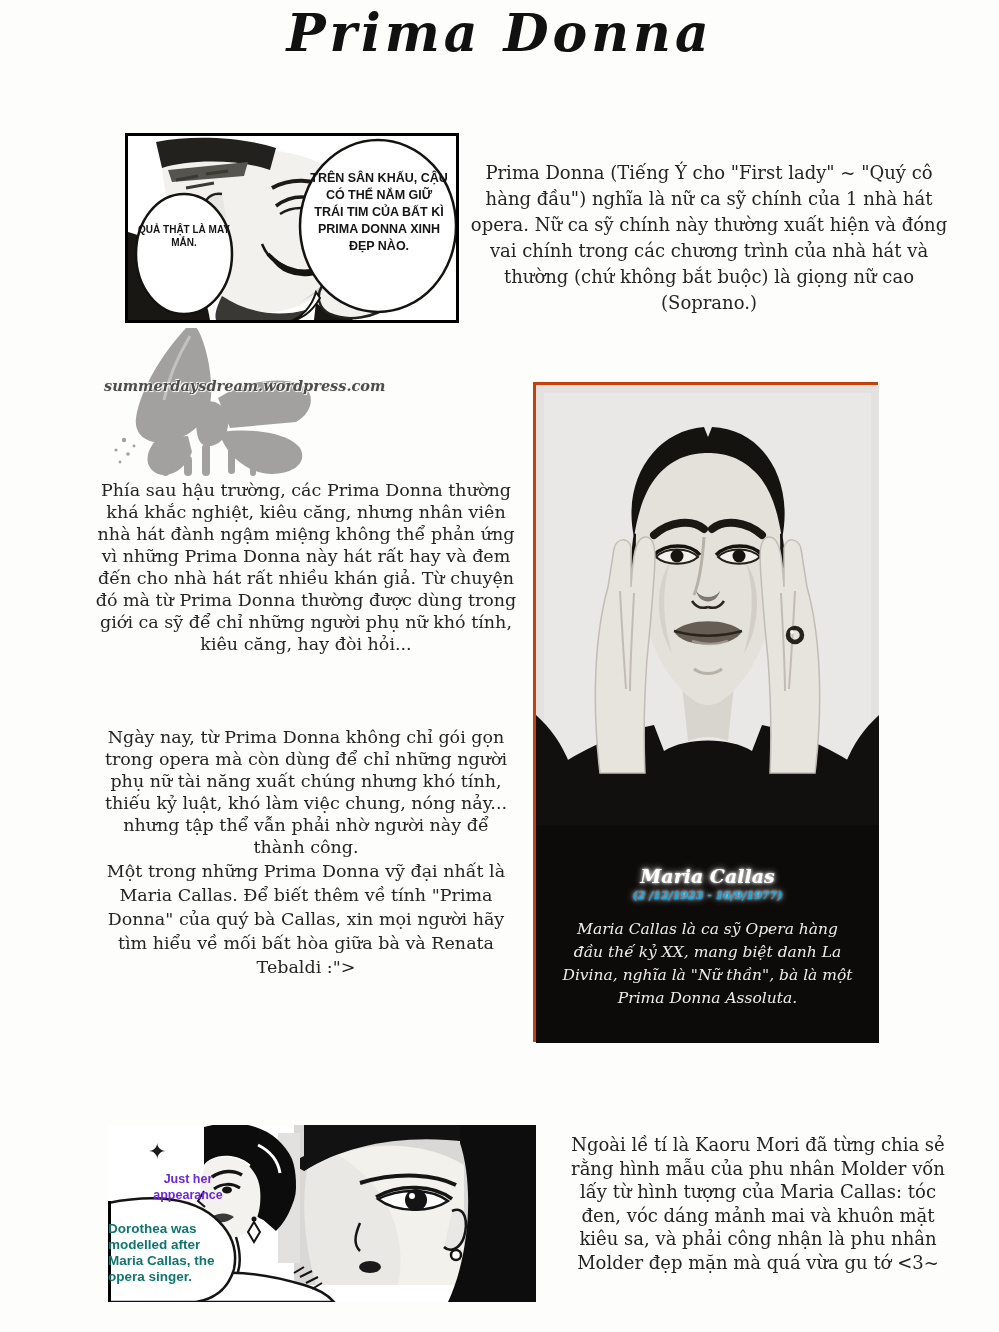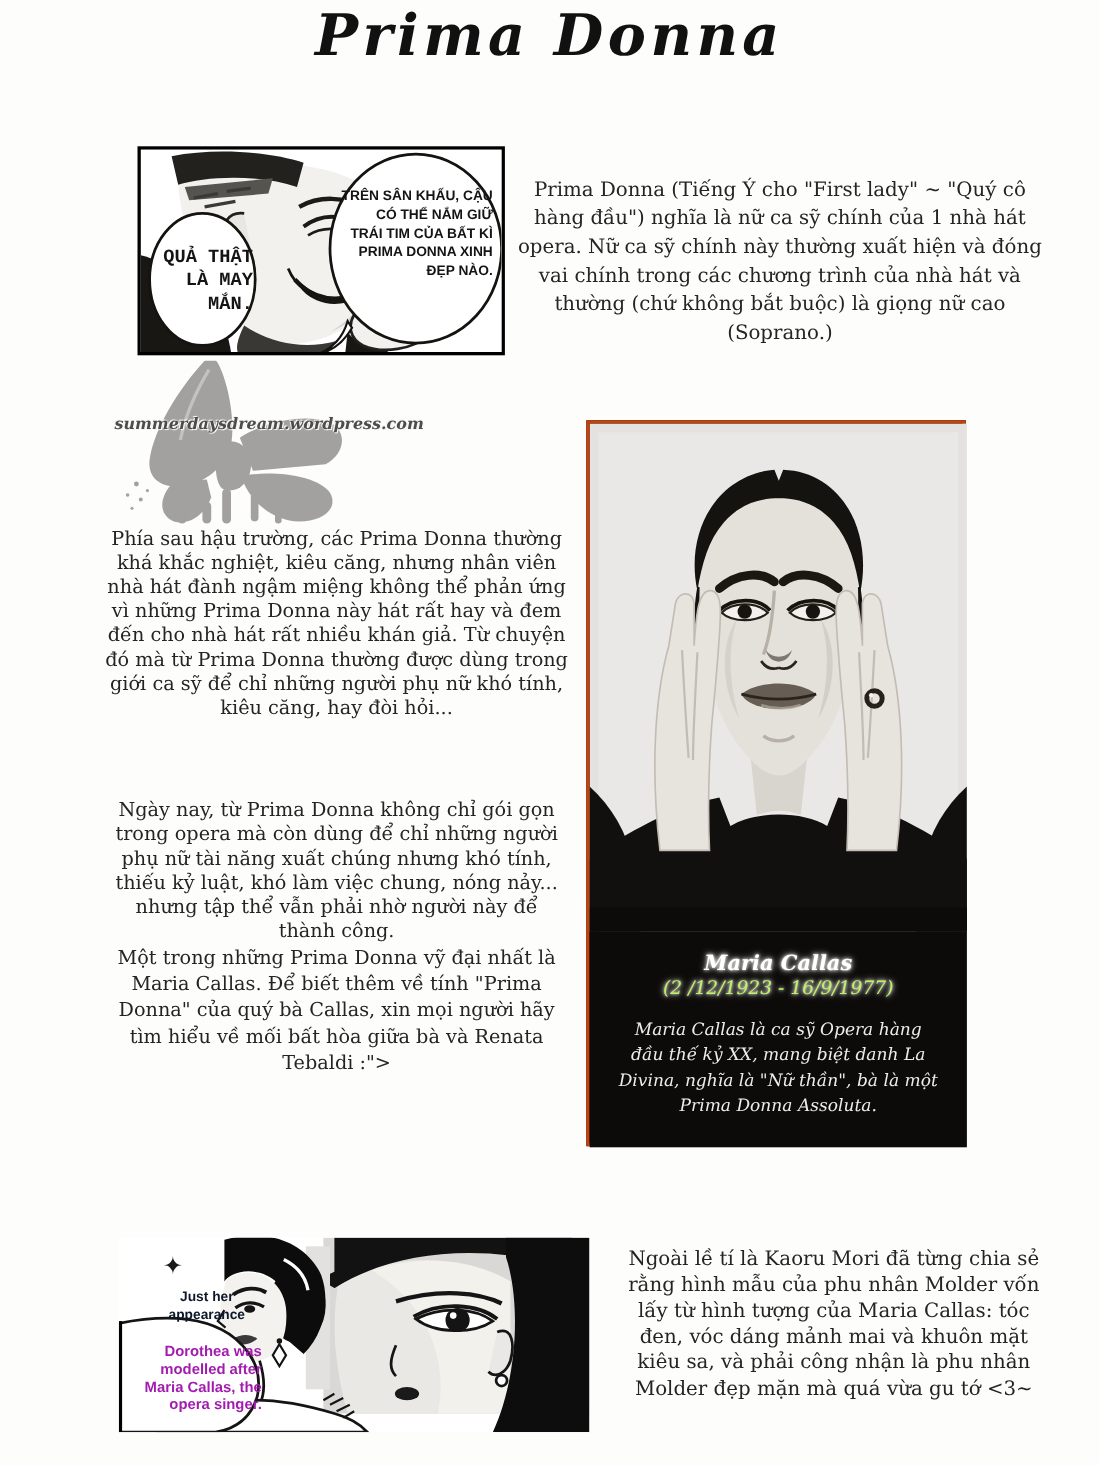--- a/index.html
+++ b/index.html
@@ -23,24 +23,24 @@
   }
   
   #top-panel {
     position:absolute; left:125px; top:133px; width:334px; height:190px;
     border:3px solid #000; background:#fff; overflow:hidden;
   }
   #top-panel svg { position:absolute; left:0; top:0; }
   .bubble-text {
     position:absolute;
     font-family:"Liberation Sans", sans-serif;
-    font-weight:bold; color:#141414; text-align:right;
+    font-weight:bold; color:#141414; text-align:center;
     line-height:1.25;
   }
-  #bubble-left-text  { left:10px;  top:88px;  width:92px;  font-size:17px;font-family:Liberation Mono, monospace; }
+  #bubble-left-text  { left:10px;  top:88px;  width:92px;  font-size:10px; }
   #bubble-right-text { left:182px; top:34px;  width:138px; font-size:12.5px; line-height:1.35; }
   
   #intro-text {
     position:absolute; left:465px; top:160px; width:488px;
     font-size:18px; line-height:26px; font-weight:500;
   }
   
   #watermark { position:absolute; left:100px; top:328px; width:262px; height:150px; }
   #watermark svg { position:absolute; left:0; top:0; }
   #watermark-url {
@@ -68,22 +68,22 @@
     background:#0d0b09; text-align:center;
   }
   #caption-name {
     margin-top:18px;
     font-family:"DejaVu Serif", serif; font-style:italic; font-weight:bold;
     font-size:19px; color:#ffffff;
     text-shadow:0 0 7px #fff, 0 0 3px #fff;
   }
   #caption-dates {
     margin-top:2px;
-    font-family:"DejaVu Serif", serif; font-style:italic; font-weight:normal;
-    font-size:17px; color:#bef264;
+    font-family:"DejaVu Serif", serif; font-style:italic; font-weight:bold;
+    font-size:11px; color:#0ea5e9;
     text-shadow:0 0 7px #fff, 0 0 3px #fff;
   }
   #caption-desc {
     margin:16px 24px 18px 24px;
     font-family:"DejaVu Serif", serif; font-style:italic;
     font-size:15.5px; line-height:23px; color:#efede9;
     text-align:center;
   }
   
   #bottom-panel {
@@ -91,26 +91,26 @@
     background:#fff; overflow:hidden;
   }
   #bottom-panel svg { position:absolute; left:0; top:0; }
   #sparkle-icon {
     position:absolute; left:40px; top:14px;
     font-family:"DejaVu Sans", sans-serif; font-size:22px; color:#1a1a1a;
   }
   #side-note {
     position:absolute; left:20px; top:46px; width:120px;
     font-family:"Liberation Sans", sans-serif; font-weight:bold;
-    font-size:12.5px; line-height:1.3; text-align:center; color:#0f172a;
+    font-size:12.5px; line-height:1.3; text-align:center; color:#6d28d9;
   }
   #dorothea-bubble-text {
     position:absolute; left:0px; top:96px; width:130px;
     font-family:"Liberation Sans", sans-serif; font-weight:bold;
-    font-size:13.5px; line-height:1.18; text-align:right; color:#a21caf;
+    font-size:13.5px; line-height:1.18; text-align:left; color:#0f766e;
   }
   
   #outro-text {
     position:absolute; left:560px; top:1133px; width:396px;
     font-size:18px; line-height:23.5px;
   }
 </style>
 </head>
 <body>
 

